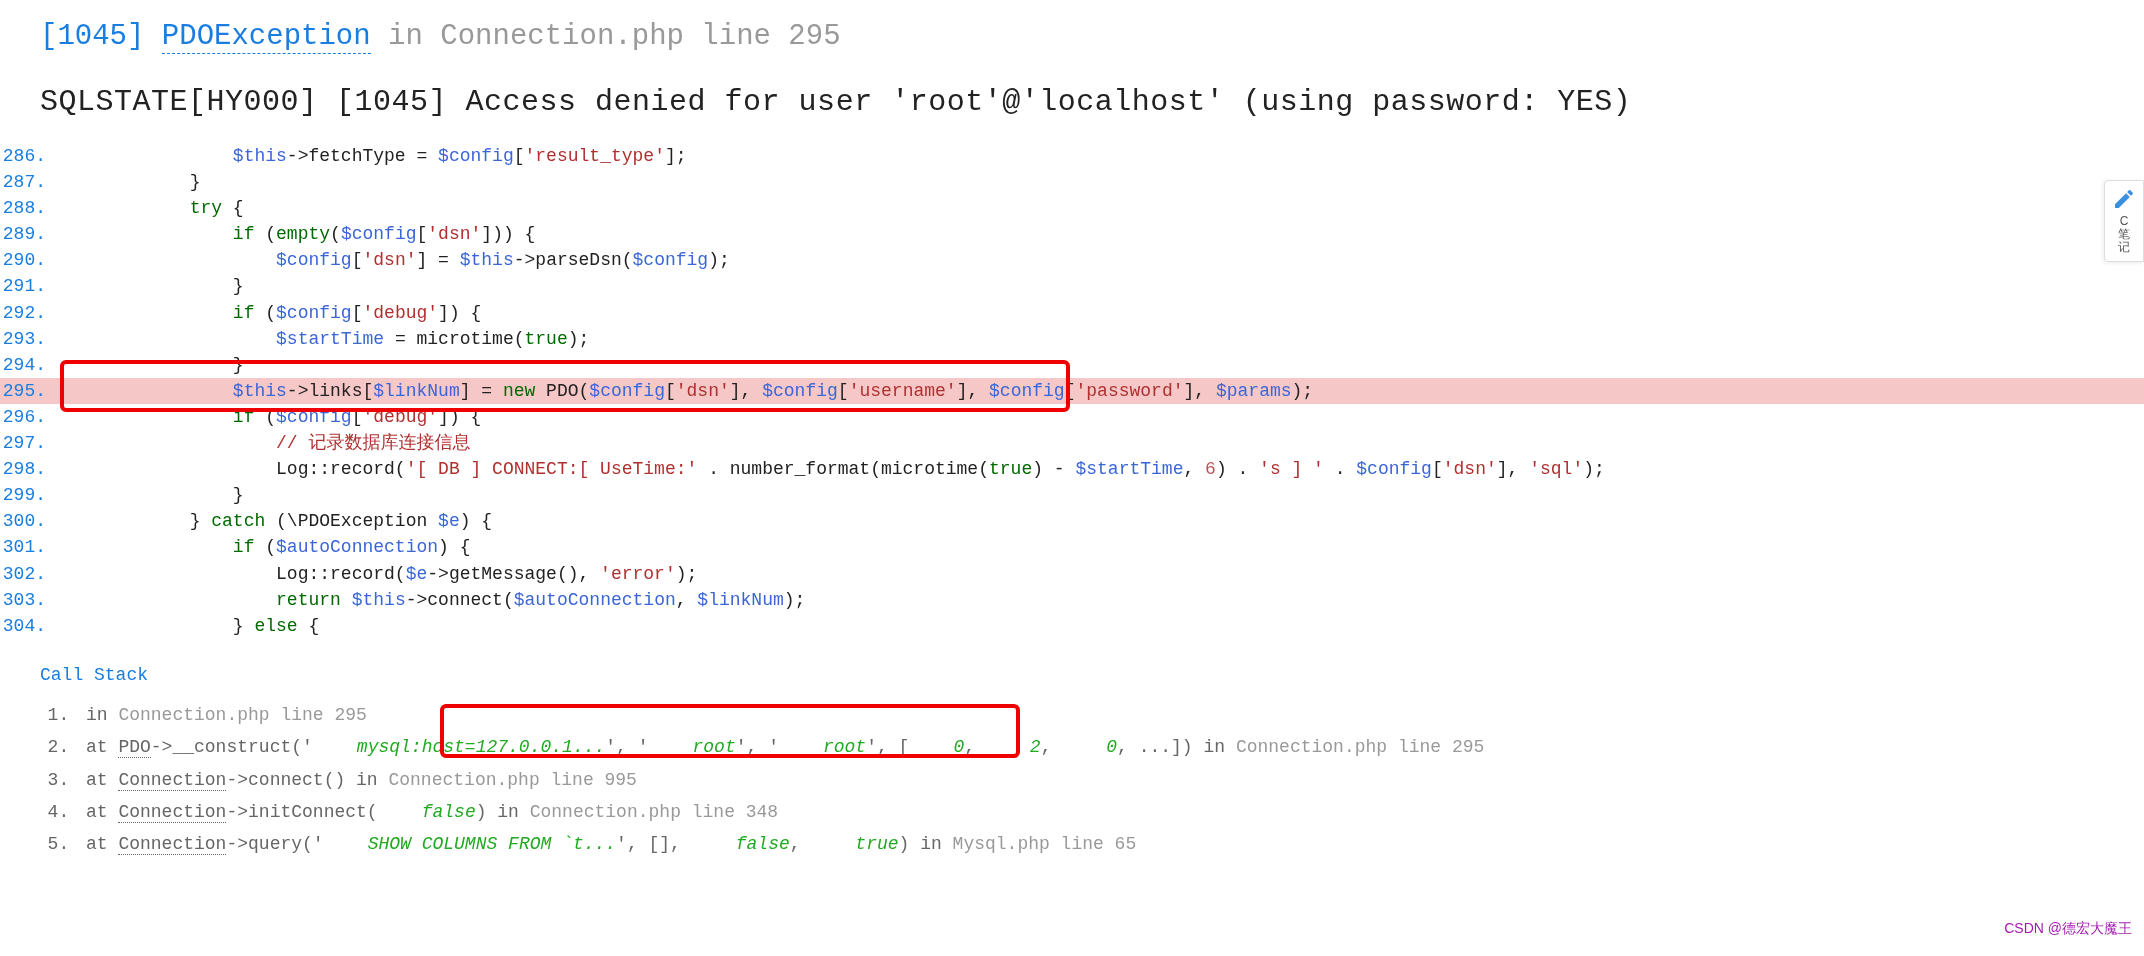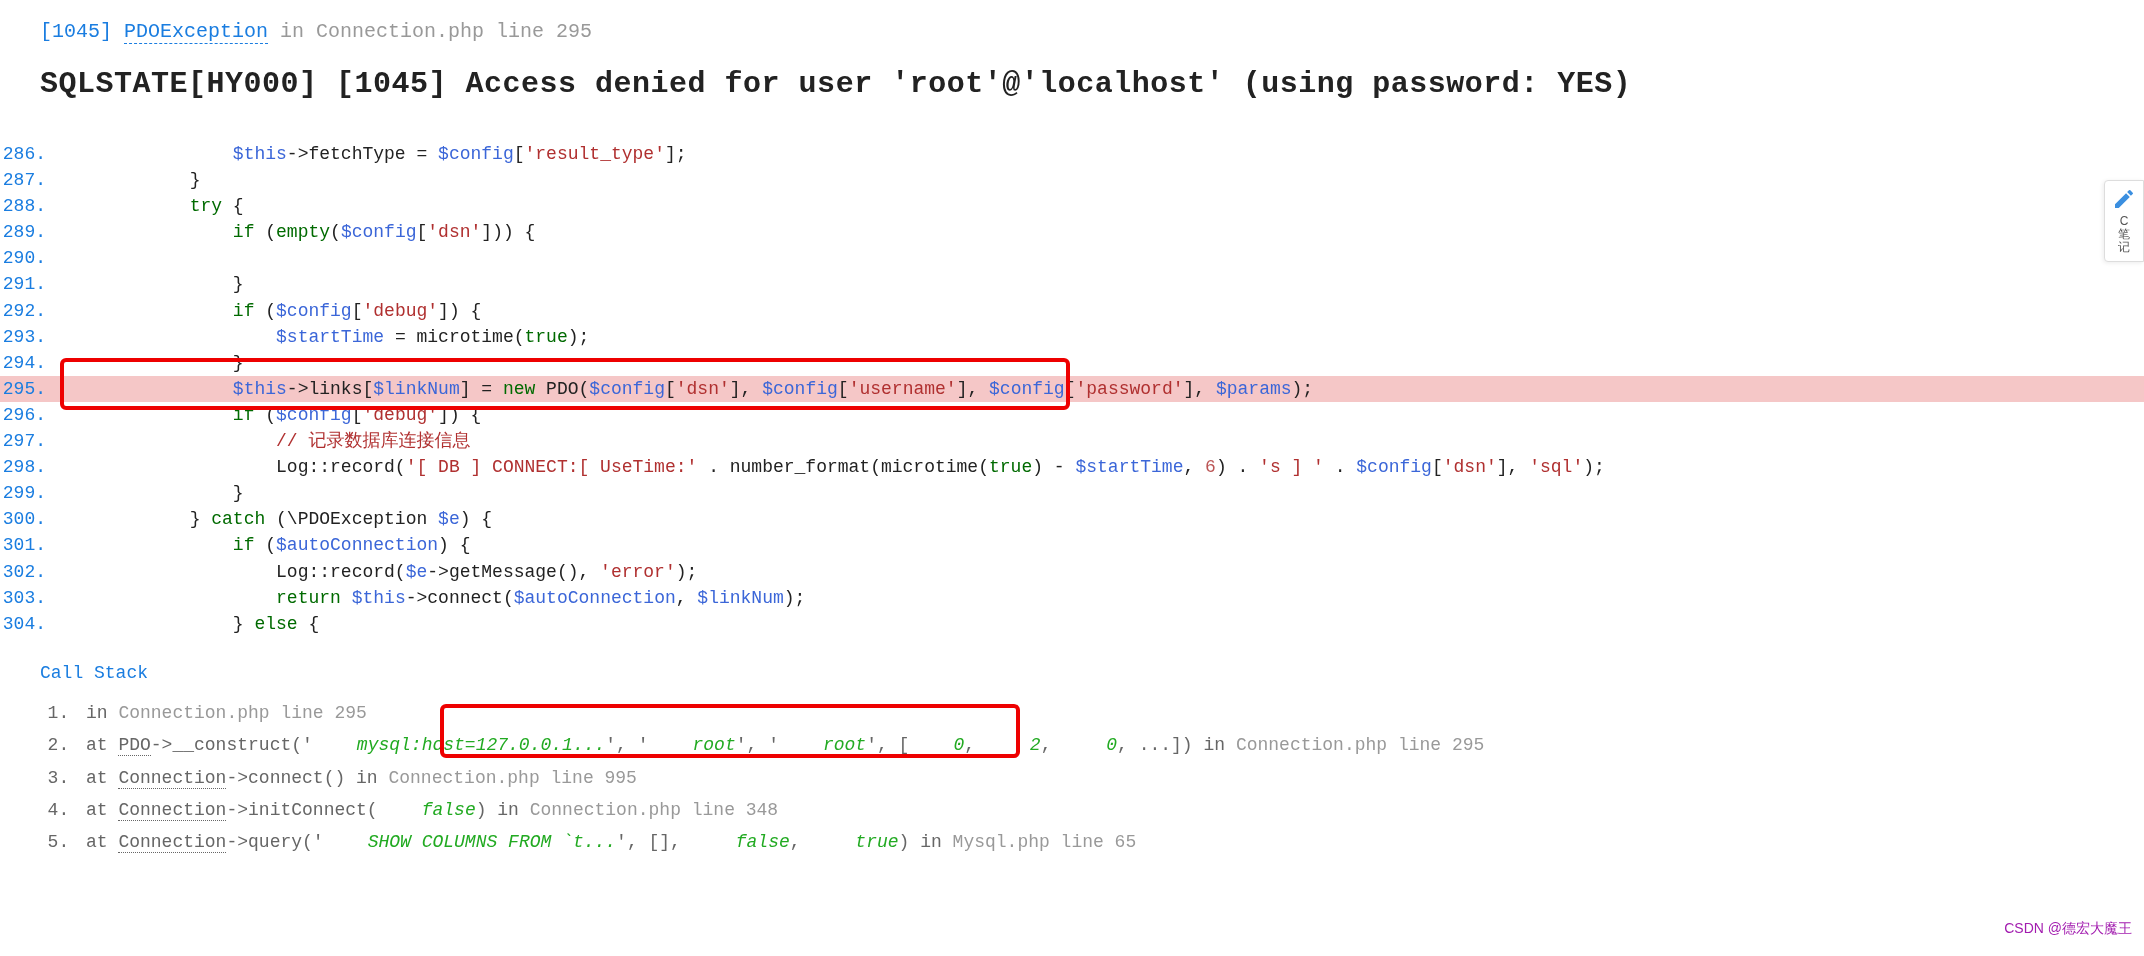--- a/index.html
+++ b/index.html
@@ -6,37 +6,37 @@
   body {
     font-family: Consolas, "Courier New", monospace;
     background: #fff;
     color: #333;
     font-size: 18px;
     padding: 20px 0 0 0;
     position: relative;
   }
   .container { padding: 0 40px; }
   .header-line {
-    margin-bottom: 24px;
-    font-size: 20px;
+    margin-bottom: 32px;
+    font-size: 29px;
     color: #999;
   }
   .header-line .errcode { color: #1a7de0; }
   .header-line .excname {
     color: #1a7de0;
     border-bottom: 1px dashed #1a7de0;
     cursor: help;
   }
   .header-line .in-file { color: #999; }
   h1.errmsg {
     font-size: 30px;
-    font-weight: 700;
+    font-weight: 400;
     color: #222;
     letter-spacing: 0.5px;
-    margin-bottom: 40px;
+    margin-bottom: 24px;
   }
   .code-block {
     font-size: 18px;
     line-height: 1.45;
     margin: 0 -40px 26px -40px;
     position: relative;
   }
   .code-line {
     display: flex;
     white-space: pre;
@@ -126,21 +126,21 @@
   </div>
   <h1 class="errmsg">SQLSTATE[HY000] [1045] Access denied for user 'root'@'localhost' (using password: YES)</h1>
 </div>
 
 <div class="code-block" id="codeblock">
 
   <div class="code-line"><span class="ln">286.</span><span class="code">                <span class="var">$this</span><span>-&gt;fetchType = </span><span class="var">$config</span><span>[</span><span class="str">'result_type'</span><span>];</span></span></div>
     <div class="code-line"><span class="ln">287.</span><span class="code">            <span>}</span></span></div>
     <div class="code-line"><span class="ln">288.</span><span class="code">            <span class="kw">try</span><span> {</span></span></div>
     <div class="code-line"><span class="ln">289.</span><span class="code">                <span class="kw">if</span><span> (</span><span class="kw">empty</span><span>(</span><span class="var">$config</span><span>[</span><span class="str">'dsn'</span><span>])) {</span></span></div>
-    <div class="code-line"><span class="ln">290.</span></div>
+    <div class="code-line"><span class="ln">290.</span><span class="code">                    <span class="var">$config</span><span>[</span><span class="str">'dsn'</span><span>] = </span><span class="var">$this</span><span>-&gt;parseDsn(</span><span class="var">$config</span><span>);</span></span></div>
     <div class="code-line"><span class="ln">291.</span><span class="code">                <span>}</span></span></div>
     <div class="code-line"><span class="ln">292.</span><span class="code">                <span class="kw">if</span><span> (</span><span class="var">$config</span><span>[</span><span class="str">'debug'</span><span>]) {</span></span></div>
     <div class="code-line"><span class="ln">293.</span><span class="code">                    <span class="var">$startTime</span><span> = microtime(</span><span class="kw">true</span><span>);</span></span></div>
     <div class="code-line"><span class="ln">294.</span><span class="code">                <span>}</span></span></div>
     <div class="code-line highlight"><span class="ln">295.</span><span class="code">                <span class="var">$this</span><span>-&gt;links[</span><span class="var">$linkNum</span><span>] = </span><span class="kw">new</span><span> PDO(</span><span class="var">$config</span><span>[</span><span class="str">'dsn'</span><span>], </span><span class="var">$config</span><span>[</span><span class="str">'username'</span><span>], </span><span class="var">$config</span><span>[</span><span class="str">'password'</span><span>], </span><span class="var">$params</span><span>);</span></span></div>
     <div class="code-line"><span class="ln">296.</span><span class="code">                <span class="kw">if</span><span> (</span><span class="var">$config</span><span>[</span><span class="str">'debug'</span><span>]) {</span></span></div>
     <div class="code-line"><span class="ln">297.</span><span class="code">                    <span class="cmt">// 记录数据库连接信息</span></span></div>
     <div class="code-line"><span class="ln">298.</span><span class="code">                    <span>Log::record(</span><span class="str">'[ DB ] CONNECT:[ UseTime:'</span><span> . number_format(microtime(</span><span class="kw">true</span><span>) - </span><span class="var">$startTime</span><span>, </span><span class="num">6</span><span>) . </span><span class="str">'s ] '</span><span> . </span><span class="var">$config</span><span>[</span><span class="str">'dsn'</span><span>], </span><span class="str">'sql'</span><span>);</span></span></div>
     <div class="code-line"><span class="ln">299.</span><span class="code">                <span>}</span></span></div>
     <div class="code-line"><span class="ln">300.</span><span class="code">            <span>} </span><span class="kw">catch</span><span> (\PDOException </span><span class="var">$e</span><span>) {</span></span></div>

